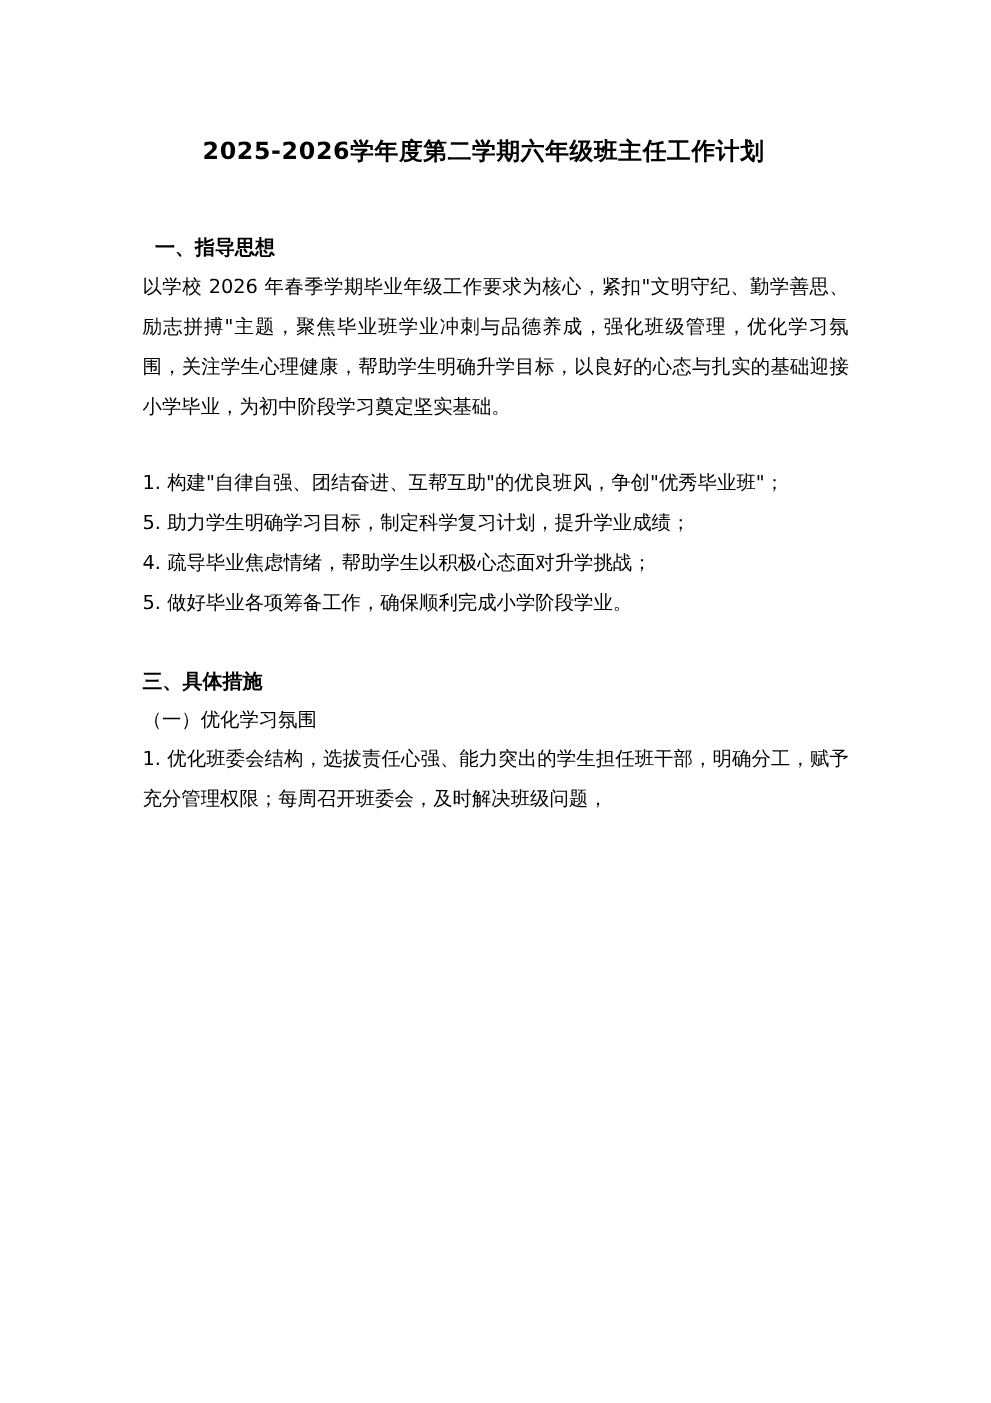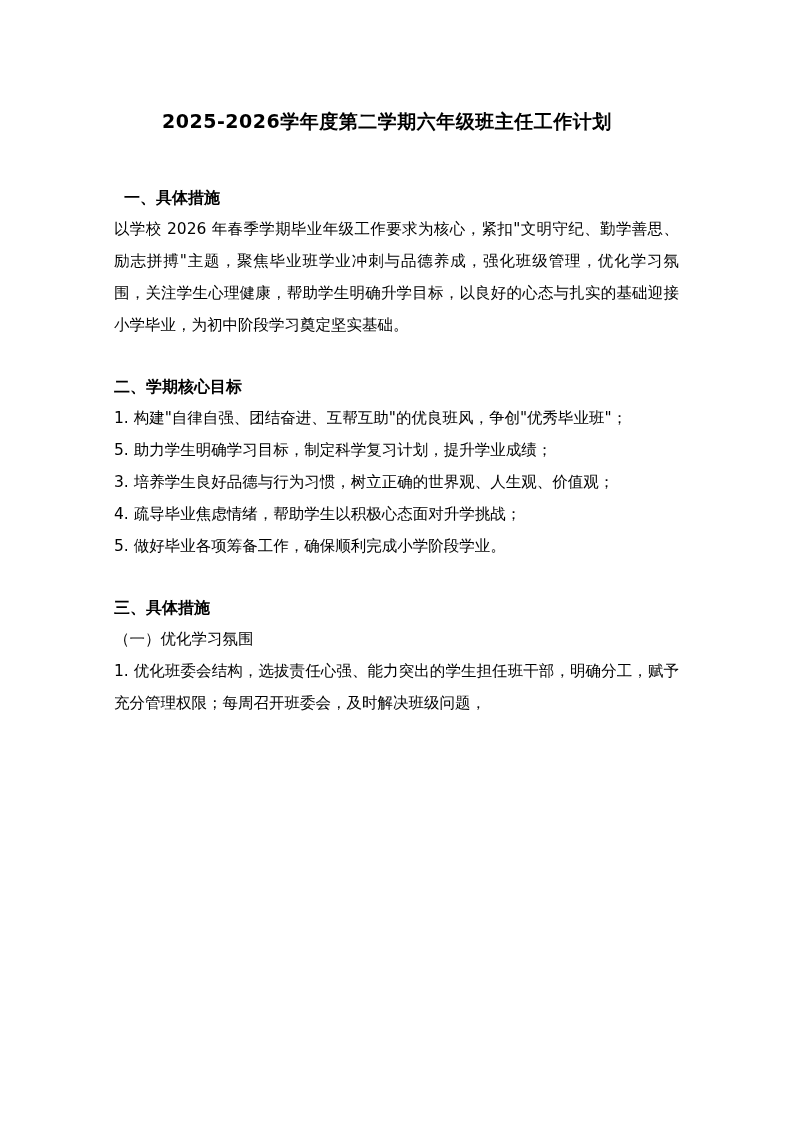--- a/index.html
+++ b/index.html
@@ -58,29 +58,27 @@
 </style>
 </head>
 <body>
 
 <div class="page">
 
   <h1 class="doc-title">2025-2026学年度第二学期六年级班主任工作计划</h1>
 
   <div class="spacer-lg"></div>
 
-  <p class="heading indent1">一、具体措施</p>
+  <p class="heading indent1">一、指导思想</p>
   <p class="para">以学校 2026 年春季学期毕业年级工作要求为核心，紧扣"文明守纪、勤学善思、励志拼搏"主题，聚焦毕业班学业冲刺与品德养成，强化班级管理，优化学习氛围，关注学生心理健康，帮助学生明确升学目标，以良好的心态与扎实的基础迎接小学毕业，为初中阶段学习奠定坚实基础。</p>
 
   <div class="spacer-md"></div>
 
-  <p class="heading">二、学期核心目标</p>
   <p class="para num">1. 构建"自律自强、团结奋进、互帮互助"的优良班风，争创"优秀毕业班"；</p>
   <p class="para num">5. 助力学生明确学习目标，制定科学复习计划，提升学业成绩；</p>
-  <p class="para num">3. 培养学生良好品德与行为习惯，树立正确的世界观、人生观、价值观；</p>
   <p class="para num">4. 疏导毕业焦虑情绪，帮助学生以积极心态面对升学挑战；</p>
   <p class="para num">5. 做好毕业各项筹备工作，确保顺利完成小学阶段学业。</p>
 
   <div class="spacer-md"></div>
 
   <p class="heading">三、具体措施</p>
   <p class="para sub">（一）优化学习氛围</p>
   <p class="para num">1. 优化班委会结构，选拔责任心强、能力突出的学生担任班干部，明确分工，赋予充分管理权限；每周召开班委会，及时解决班级问题，</p>
 
 </div>

